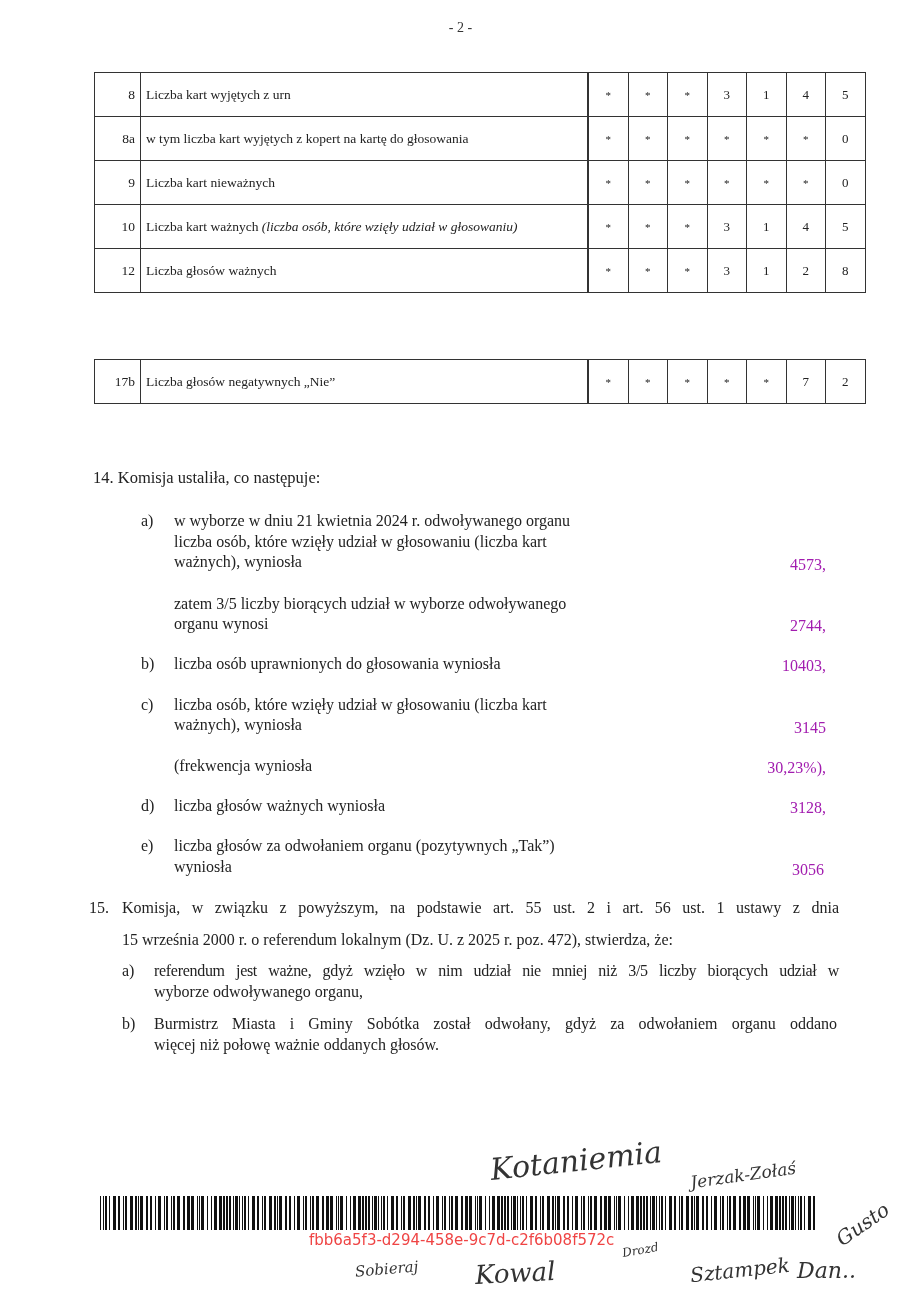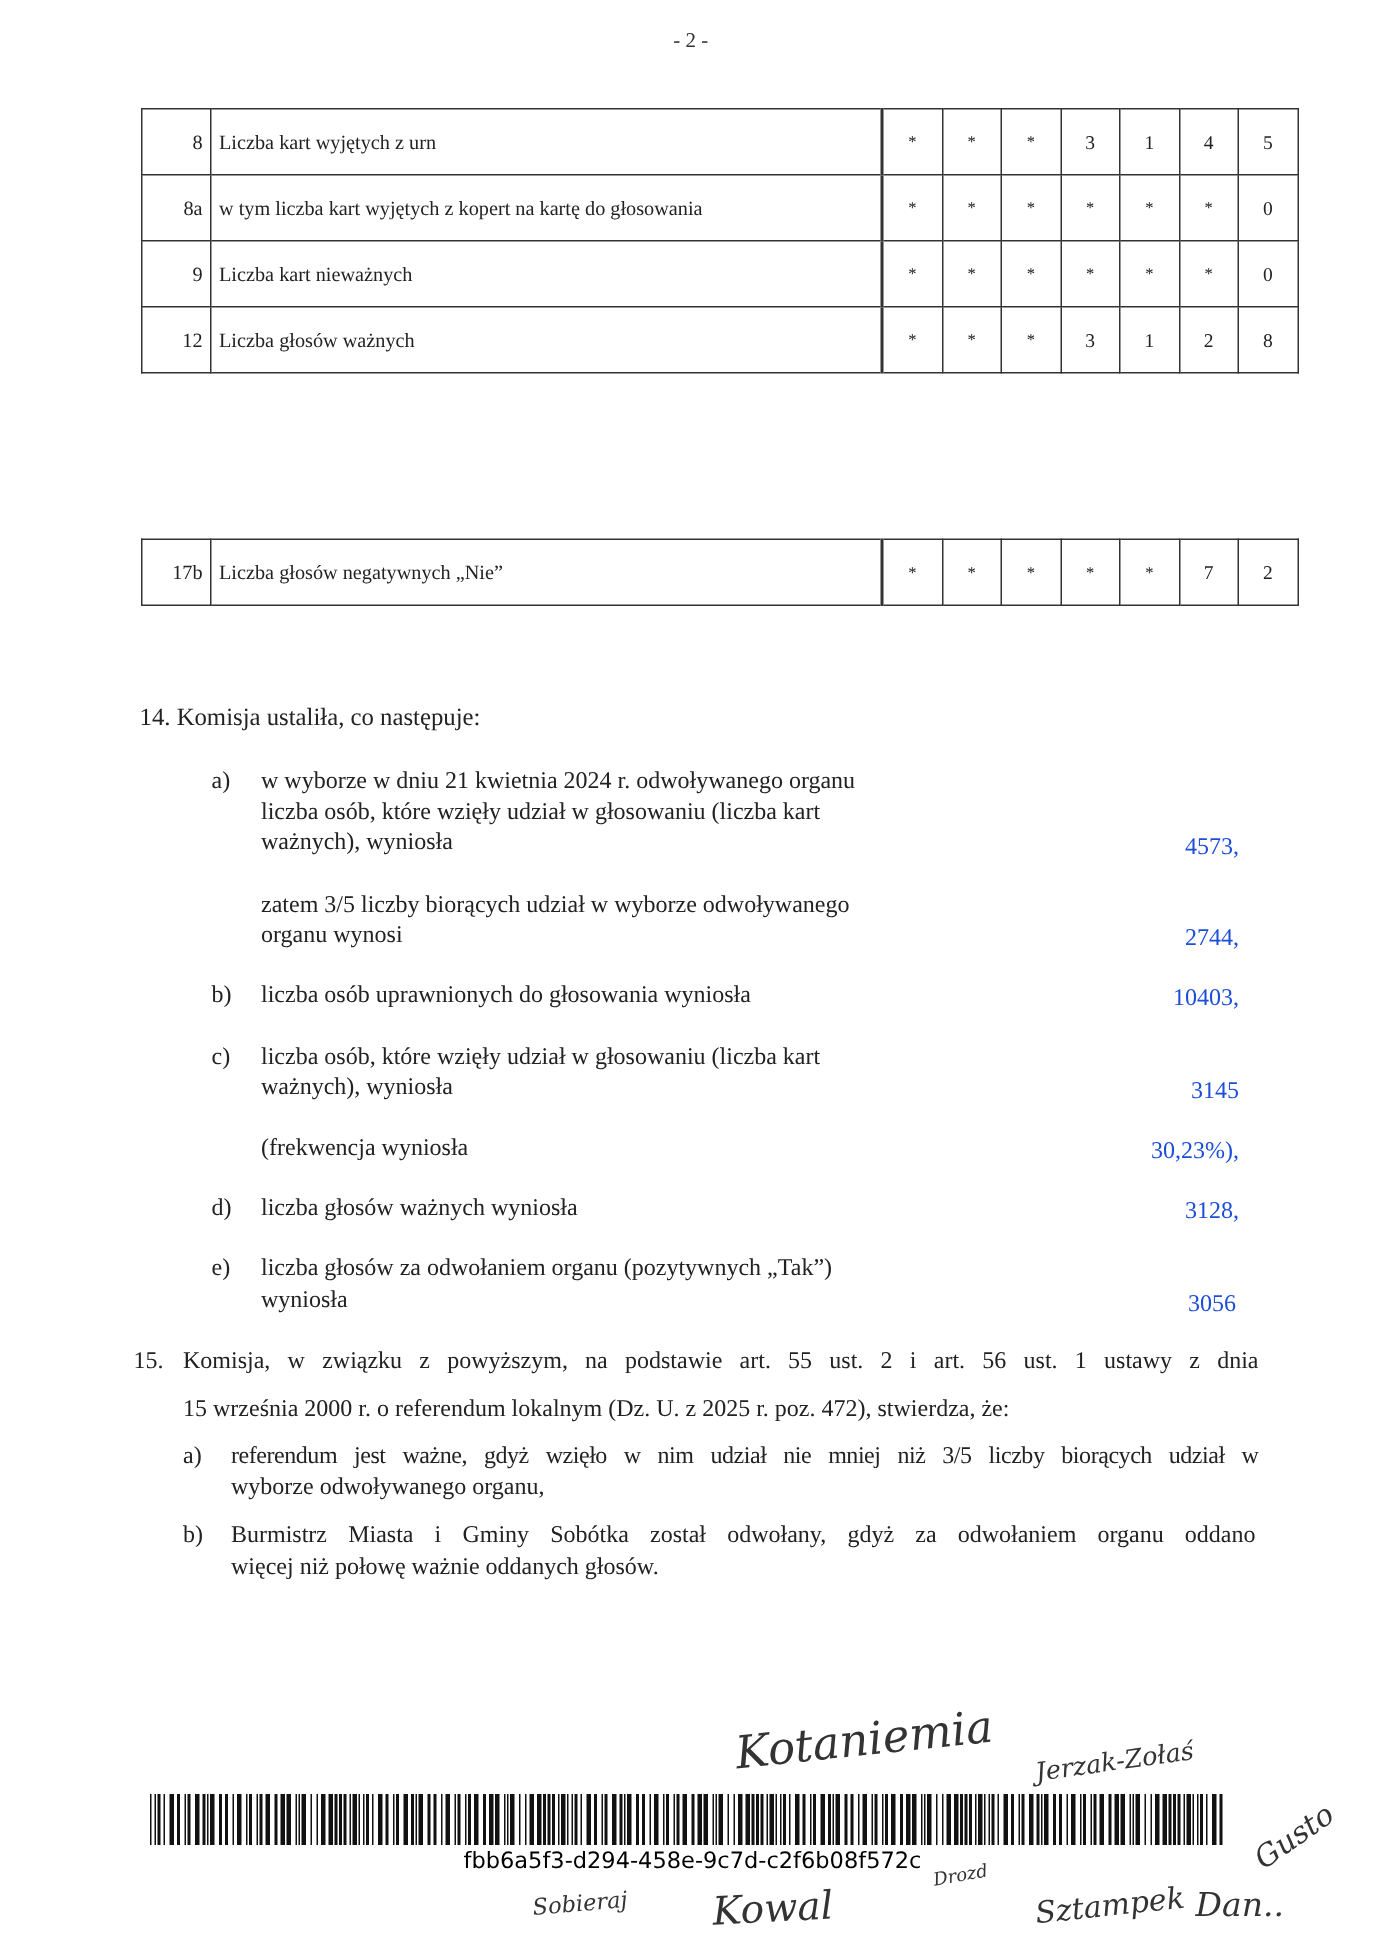--- a/index.html
+++ b/index.html
@@ -12,26 +12,26 @@
   table.grid td.label { width:441px; padding-left:5px; line-height:17px; }
   table.grid td.label .it { font-style:italic; }
   table.grid td.cell { width:38.5px; text-align:center; font-size:13px; }
   table.grid td.cell.star { font-size:11px; }
   table.grid tr td.first-cell { border-left-width:2px; }
 
   #table-top { left:94px; top:72px; }
   #table-bottom { left:94px; top:359px; }
 
   .txt { position:absolute; font-size:16px; line-height:21px; color:#222; }
-  .val { position:absolute; font-size:16px; line-height:21px; text-align:right; width:120px; color:#1d4ed8; }
+  .val { position:absolute; font-size:16px; line-height:21px; text-align:right; width:120px; color:#a21caf; }
   .marker { position:absolute; font-size:16px; line-height:21px; }
 
   .barcode { position:absolute; left:100px; top:1196px; width:720px; height:34px; display:flex; align-items:stretch; }
   .barcode span { display:block; background:#111; margin-right:1px; }
-  .barcode-id { position:absolute; left:309px; top:1231px; font-family:"DejaVu Sans","Liberation Sans",sans-serif; font-size:15px; color:#000000; }
+  .barcode-id { position:absolute; left:309px; top:1231px; font-family:"DejaVu Sans","Liberation Sans",sans-serif; font-size:15px; color:#ef4444; }
   .sig { position:absolute; font-family:"DejaVu Serif",serif; font-style:italic; color:#333; }
 </style>
 </head>
 <body>
 
 <div class="page-num">- 2 -</div>
 
 <table class="grid" id="table-top">
   <tbody id="tbody-top">
       <tr>
@@ -59,20 +59,31 @@
       <tr>
         <td class="num">9</td>
         <td class="label"><span>Liczba kart nieważnych</span></td>
         <td class="cell star first-cell">*</td>
         <td class="cell star">*</td>
         <td class="cell star">*</td>
         <td class="cell star">*</td>
         <td class="cell star">*</td>
         <td class="cell star">*</td>
         <td class="cell">0</td>
+      </tr>
+      <tr>
+        <td class="num">10</td>
+        <td class="label"><span>Liczba kart ważnych </span><span class="it">(liczba osób, które wzięły udział w głosowaniu)</span></td>
+        <td class="cell star first-cell">*</td>
+        <td class="cell star">*</td>
+        <td class="cell star">*</td>
+        <td class="cell">3</td>
+        <td class="cell">1</td>
+        <td class="cell">4</td>
+        <td class="cell">5</td>
       </tr>
       <tr>
         <td class="num">12</td>
         <td class="label"><span>Liczba głosów ważnych</span></td>
         <td class="cell star first-cell">*</td>
         <td class="cell star">*</td>
         <td class="cell star">*</td>
         <td class="cell">3</td>
         <td class="cell">1</td>
         <td class="cell">2</td>

